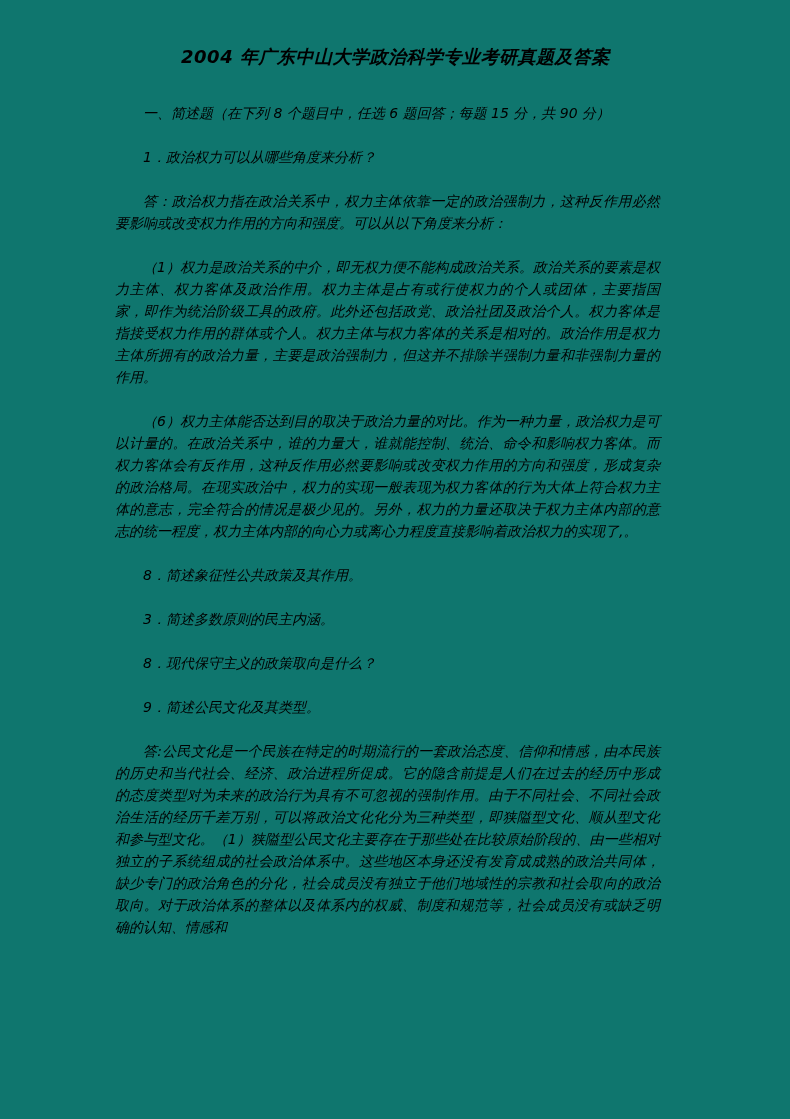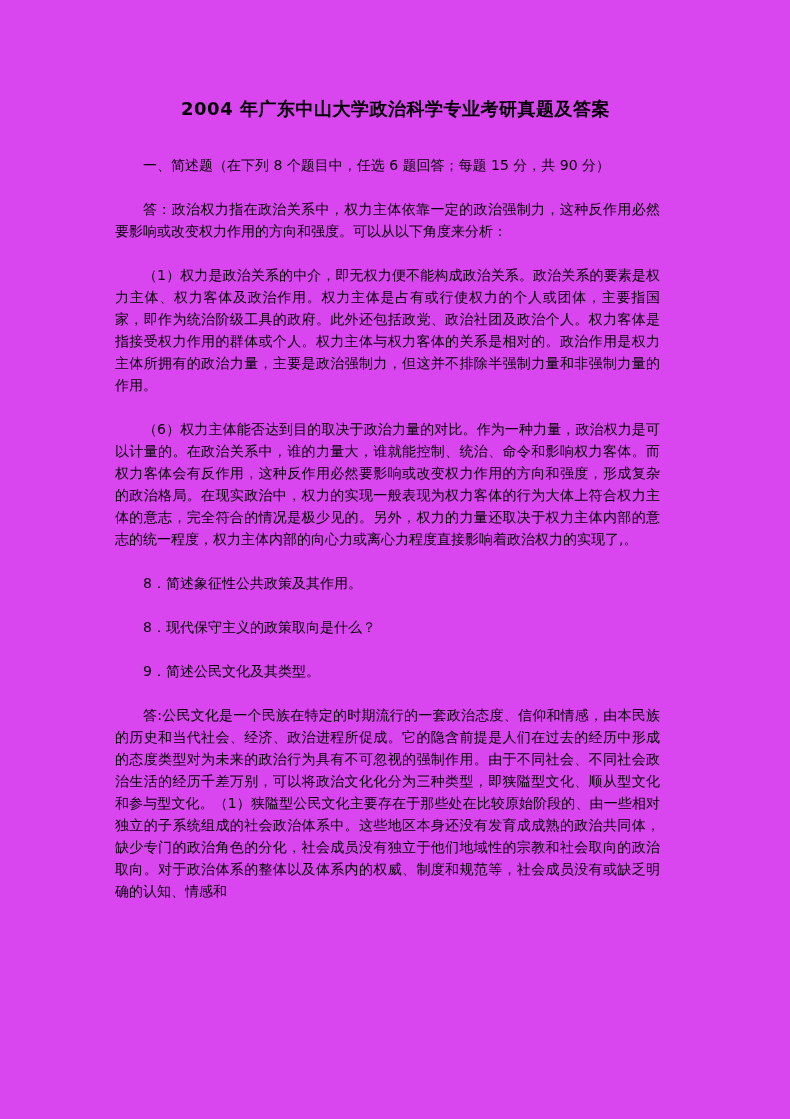--- a/index.html
+++ b/index.html
@@ -5,26 +5,27 @@
   html, body {
     margin: 0;
     padding: 0;
     background: #ffffff;
   }
   .page {
     position: relative;
     width: 790px;
     height: 1119px;
     margin: 0 auto;
-    background: #d946ef;
+    background: #0f766e;
     box-sizing: border-box;
-    padding: 96px 114px 40px 115px;
+    padding: 44px 114px 40px 115px;
     font-family: "DejaVu Sans", "Liberation Sans", sans-serif;
     color: #000000;
     overflow: hidden;
+    font-style: italic;
   }
   .doc-title {
     font-size: 18px;
     font-weight: bold;
     text-align: center;
     line-height: 26px;
     margin: 0 0 32px 0;
     letter-spacing: 0.5px;
   }
   .doc-body p {
@@ -38,30 +39,32 @@
 </style>
 </head>
 <body>
 
 <div class="page">
   <h1 class="doc-title">2004 年广东中山大学政治科学专业考研真题及答案</h1>
 
   <div class="doc-body">
     <p>一、简述题（在下列 8 个题目中，任选 6 题回答；每题 15 分，共 90 分）</p>
 
+    <p>1．政治权力可以从哪些角度来分析？</p>
 
     <p>答：政治权力指在政治关系中，权力主体依靠一定的政治强制力，这种反作用必然要影响或改变权力作用的方向和强度。可以从以下角度来分析：</p>
 
     <p>（1）权力是政治关系的中介，即无权力便不能构成政治关系。政治关系的要素是权力主体、权力客体及政治作用。权力主体是占有或行使权力的个人或团体，主要指国家，即作为统治阶级工具的政府。此外还包括政党、政治社团及政治个人。权力客体是指接受权力作用的群体或个人。权力主体与权力客体的关系是相对的。政治作用是权力主体所拥有的政治力量，主要是政治强制力，但这并不排除半强制力量和非强制力量的作用。</p>
 
 
     <p>（6）权力主体能否达到目的取决于政治力量的对比。作为一种力量，政治权力是可以计量的。在政治关系中，谁的力量大，谁就能控制、统治、命令和影响权力客体。而权力客体会有反作用，这种反作用必然要影响或改变权力作用的方向和强度，形成复杂的政治格局。在现实政治中，权力的实现一般表现为权力客体的行为大体上符合权力主体的意志，完全符合的情况是极少见的。另外，权力的力量还取决于权力主体内部的意志的统一程度，权力主体内部的向心力或离心力程度直接影响着政治权力的实现了,。</p>
 
     <p>8．简述象征性公共政策及其作用。</p>
 
+    <p>3．简述多数原则的民主内涵。</p>
 
     <p>8．现代保守主义的政策取向是什么？</p>
 
     <p>9．简述公民文化及其类型。</p>
 
     <p>答:公民文化是一个民族在特定的时期流行的一套政治态度、信仰和情感，由本民族的历史和当代社会、经济、政治进程所促成。它的隐含前提是人们在过去的经历中形成的态度类型对为未来的政治行为具有不可忽视的强制作用。由于不同社会、不同社会政治生活的经历千差万别，可以将政治文化化分为三种类型，即狭隘型文化、顺从型文化和参与型文化。（1）狭隘型公民文化主要存在于那些处在比较原始阶段的、由一些相对独立的子系统组成的社会政治体系中。这些地区本身还没有发育成成熟的政治共同体，缺少专门的政治角色的分化，社会成员没有独立于他们地域性的宗教和社会取向的政治取向。对于政治体系的整体以及体系内的权威、制度和规范等，社会成员没有或缺乏明确的认知、情感和</p>
   </div>
 </div>
 
 </body></html>

